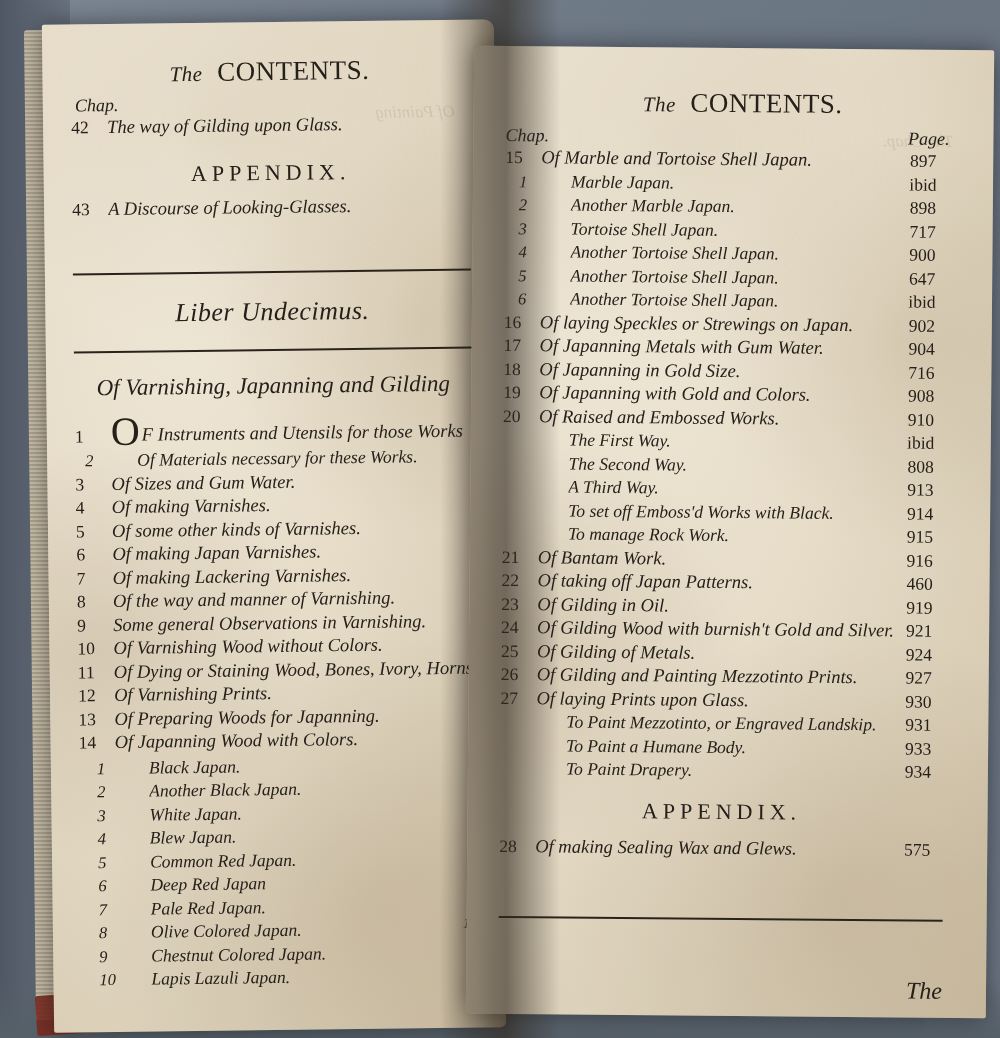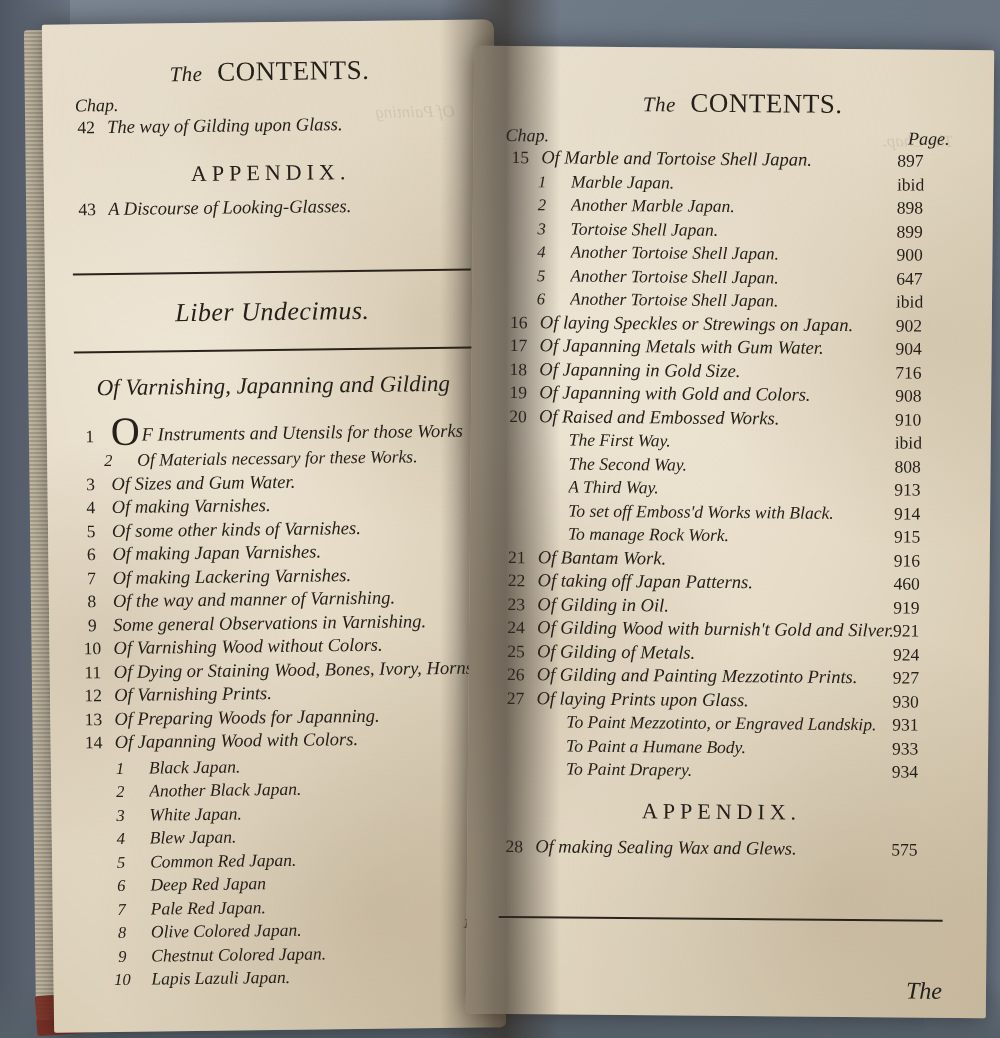--- a/index.html
+++ b/index.html
@@ -112,32 +112,32 @@
   .row {
     display: flex;
     align-items: baseline;
     font-style: italic;
     font-size: 18.5px;
     line-height: 23.5px;
     white-space: nowrap;
   }
   .num {
     width: 30px;
-    text-align: center;
+    text-align: left;
     padding-right: 6px;
     flex: none;
     font-style: normal;
     font-size: 17.5px;
   }
   .num.ital { font-style: italic; }
   .txt { flex: 1 1 auto; overflow: hidden; }
   .pg {
     flex: none;
     width: 52px;
-    text-align: left;
+    text-align: center;
     font-style: normal;
     font-size: 17.5px;
   }
   .sub .num { width: 46px; font-size: 16.5px; }
   .sub .txt { font-size: 17.5px; }
   .rule {
     height: 2px;
     background: #2a231c;
     margin: 14px 0;
   }
@@ -394,21 +394,21 @@
             <span class="pg">ibid</span>
           </div>
           <div class="row sub" style="margin-left: 14px;">
             <span class="num ital">2</span>
             <span class="txt">Another Marble Japan.</span>
             <span class="pg">898</span>
           </div>
           <div class="row sub" style="margin-left: 14px;">
             <span class="num ital">3</span>
             <span class="txt">Tortoise Shell Japan.</span>
-            <span class="pg">899</span>
+            <span class="pg">717</span>
           </div>
           <div class="row sub" style="margin-left: 14px;">
             <span class="num ital">4</span>
             <span class="txt">Another Tortoise Shell Japan.</span>
             <span class="pg">900</span>
           </div>
           <div class="row sub" style="margin-left: 14px;">
             <span class="num ital">5</span>
             <span class="txt">Another Tortoise Shell Japan.</span>
             <span class="pg">647</span>

